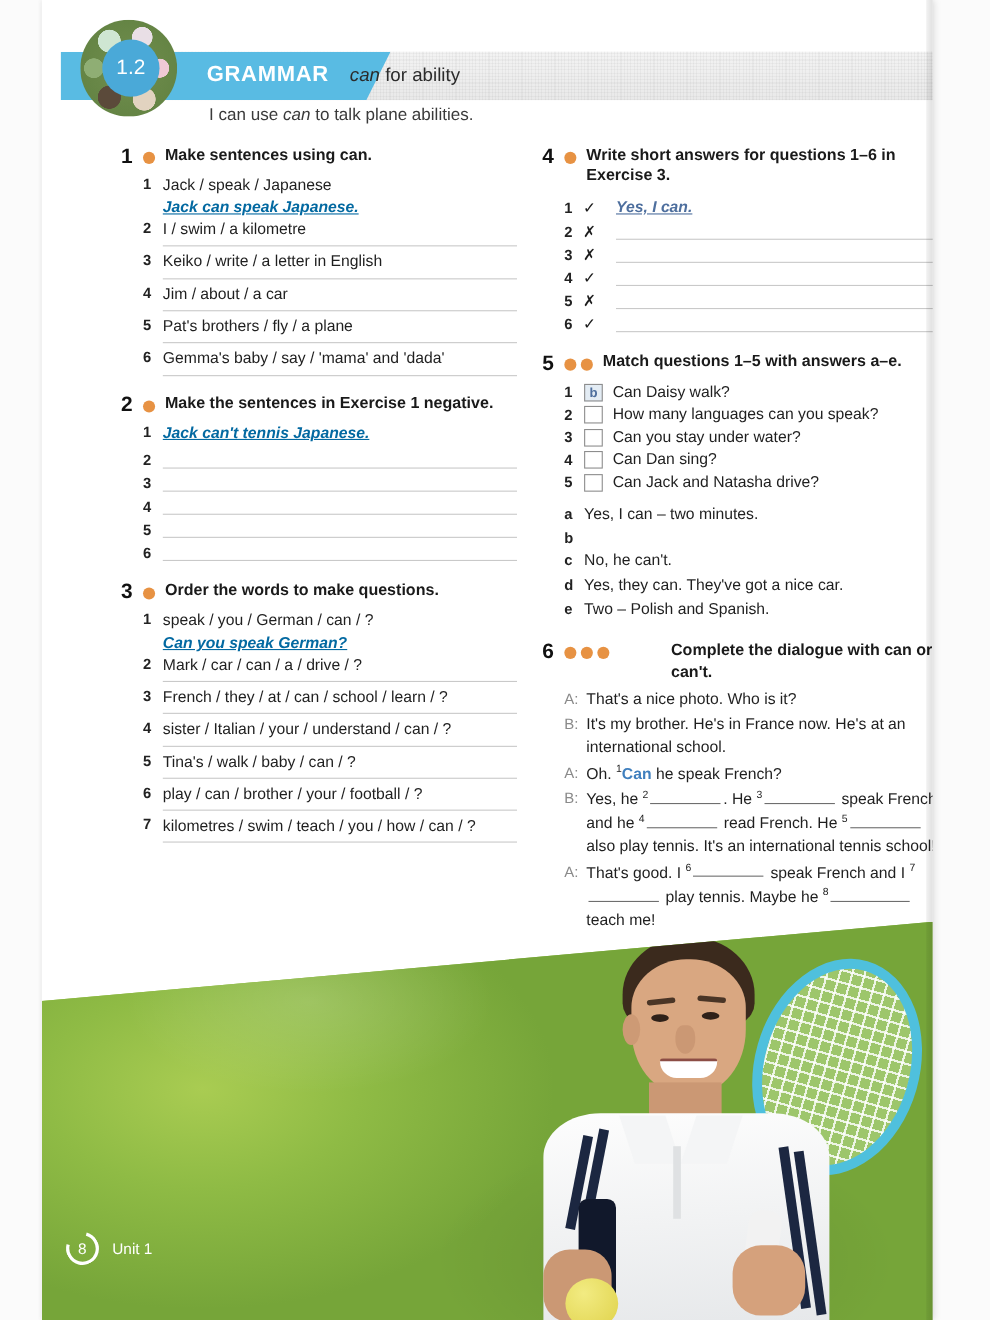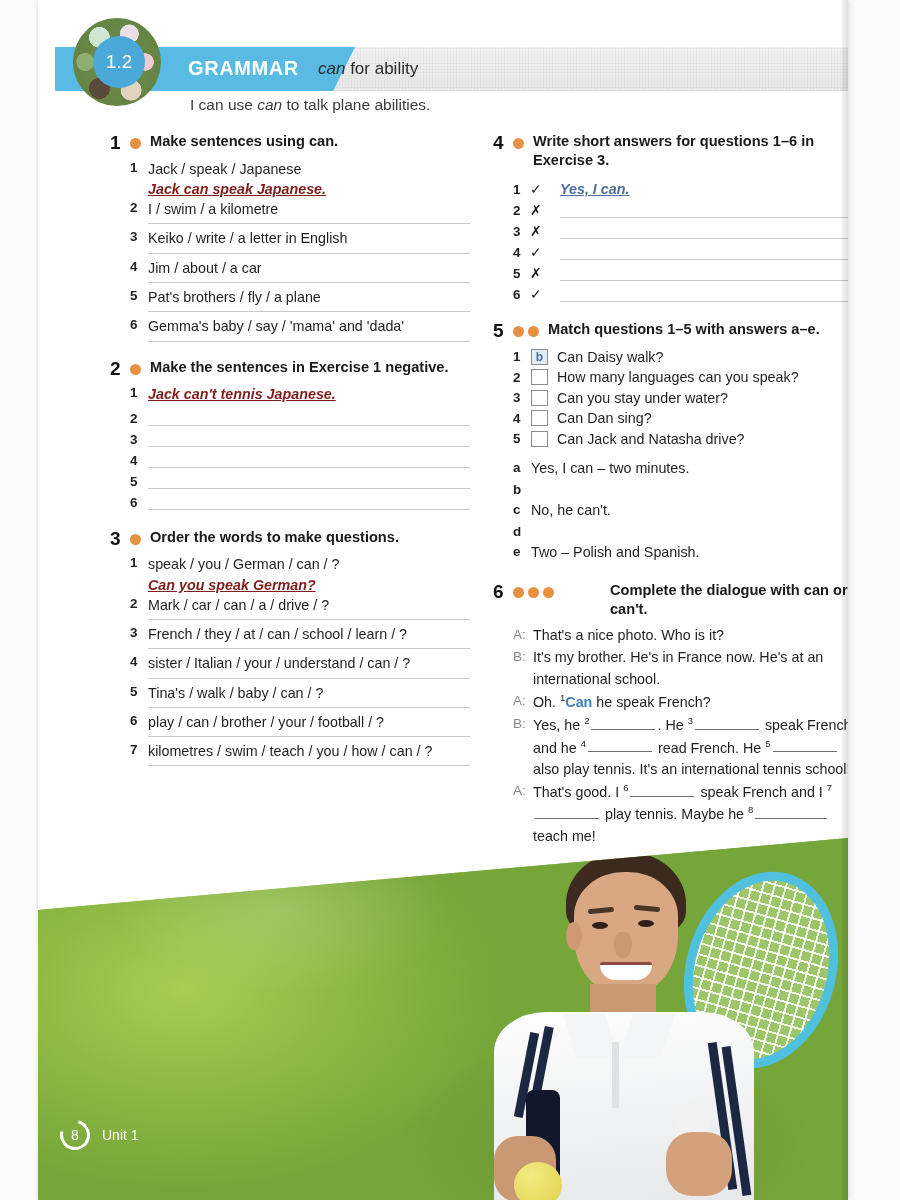--- a/index.html
+++ b/index.html
@@ -101,21 +101,21 @@
 
   
   .items { margin-left: 20px; }
   .item { display: flex; align-items: flex-start; }
   .idx {
     width: 18px; flex: none; font-size: 13.4px; font-weight: bold;
     color: #222; padding-top: 1px;
   }
   .prompt { line-height: 1.42; }
   .answer {
-    color: #7f1d1d; font-style: italic; font-weight: bold;
+    color: #0369a1; font-style: italic; font-weight: bold;
     text-decoration: underline; line-height: 1.4;
   }
   .rule {
     border-bottom: 1px solid #c9c9c9;
     height: 0; margin: 4px 0 4px 18px;
   }
 
   
   .blankrow { display: flex; align-items: flex-end; height: 21px; }
   .blankrow .idx { padding-top: 0; }
@@ -533,20 +533,21 @@
           </div>
           <div class="let-row">
             <div class="let">b</div>
           </div>
           <div class="let-row">
             <div class="let">c</div>
             <div>No, he can't.</div>
           </div>
           <div class="let-row">
             <div class="let">d</div>
+            <div>Yes, they can. They've got a nice car.</div>
           </div>
           <div class="let-row">
             <div class="let">e</div>
             <div>Two – Polish and Spanish.</div>
           </div>
         </div>
       </div>
 
       <div class="ex" style="margin-top:17px;">
         <div class="ex-head">

